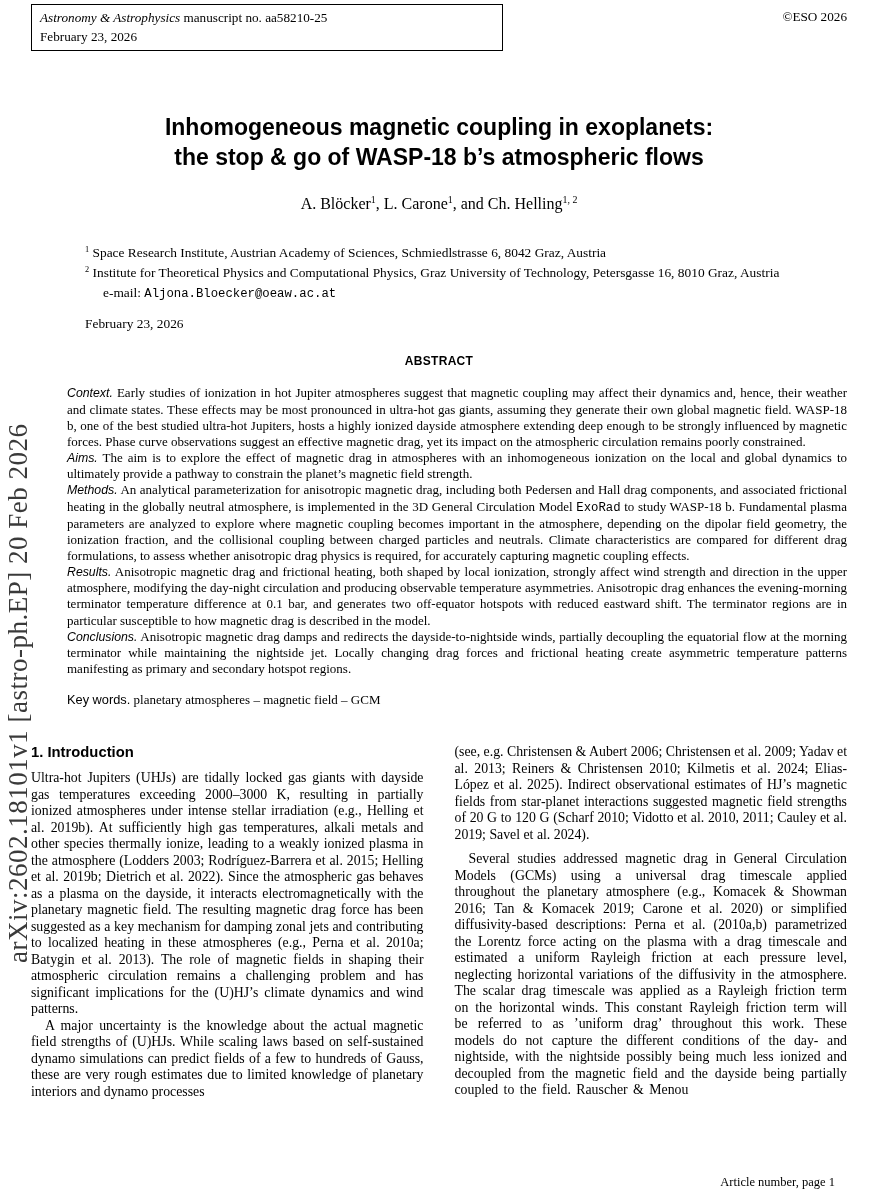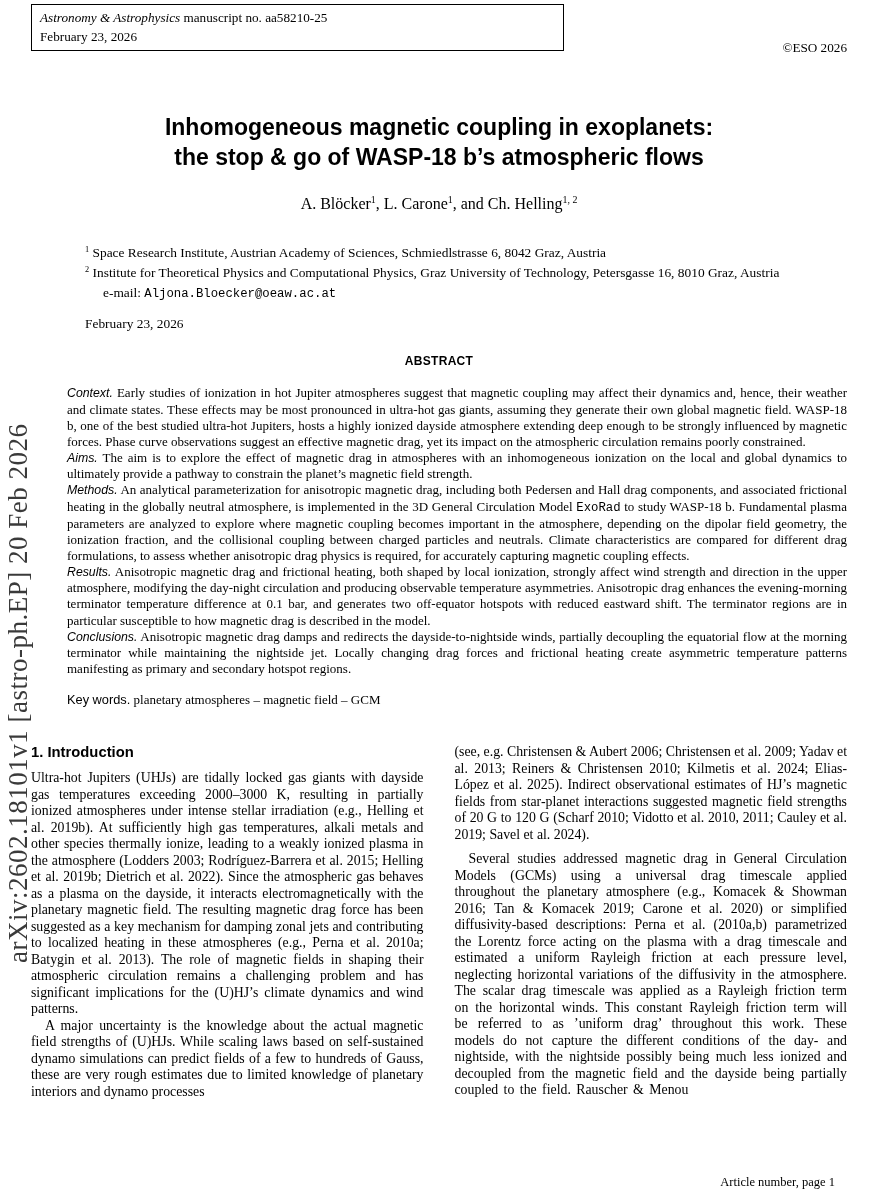--- a/index.html
+++ b/index.html
@@ -12,27 +12,27 @@
   }
   .page {
     position:absolute; inset:0;
     padding:0 24px 0 31px;
     overflow:hidden;
   }
   sup { font-size:0.62em; line-height:0; }
 
   
   .header-box {
-    position:absolute; top:4px; left:31px; width:533px;
+    position:absolute; top:4px; left:31px; width:472px;
     border:1px solid #000;
     padding:3px 8px 4px 8px;
     font-size:13.2px; line-height:1.45;
   }
   .it { font-style:italic; }
-  .copyright { position:absolute; top:9px; right:24px; font-size:13.2px;margin-top:31px; }
+  .copyright { position:absolute; top:9px; right:24px; font-size:13.2px; }
 
   
   .title {
     margin-top:112px;
     text-align:center;
     font-family:"Liberation Sans", sans-serif;
     font-weight:bold;
     font-size:23px;
     line-height:1.32;
   }

